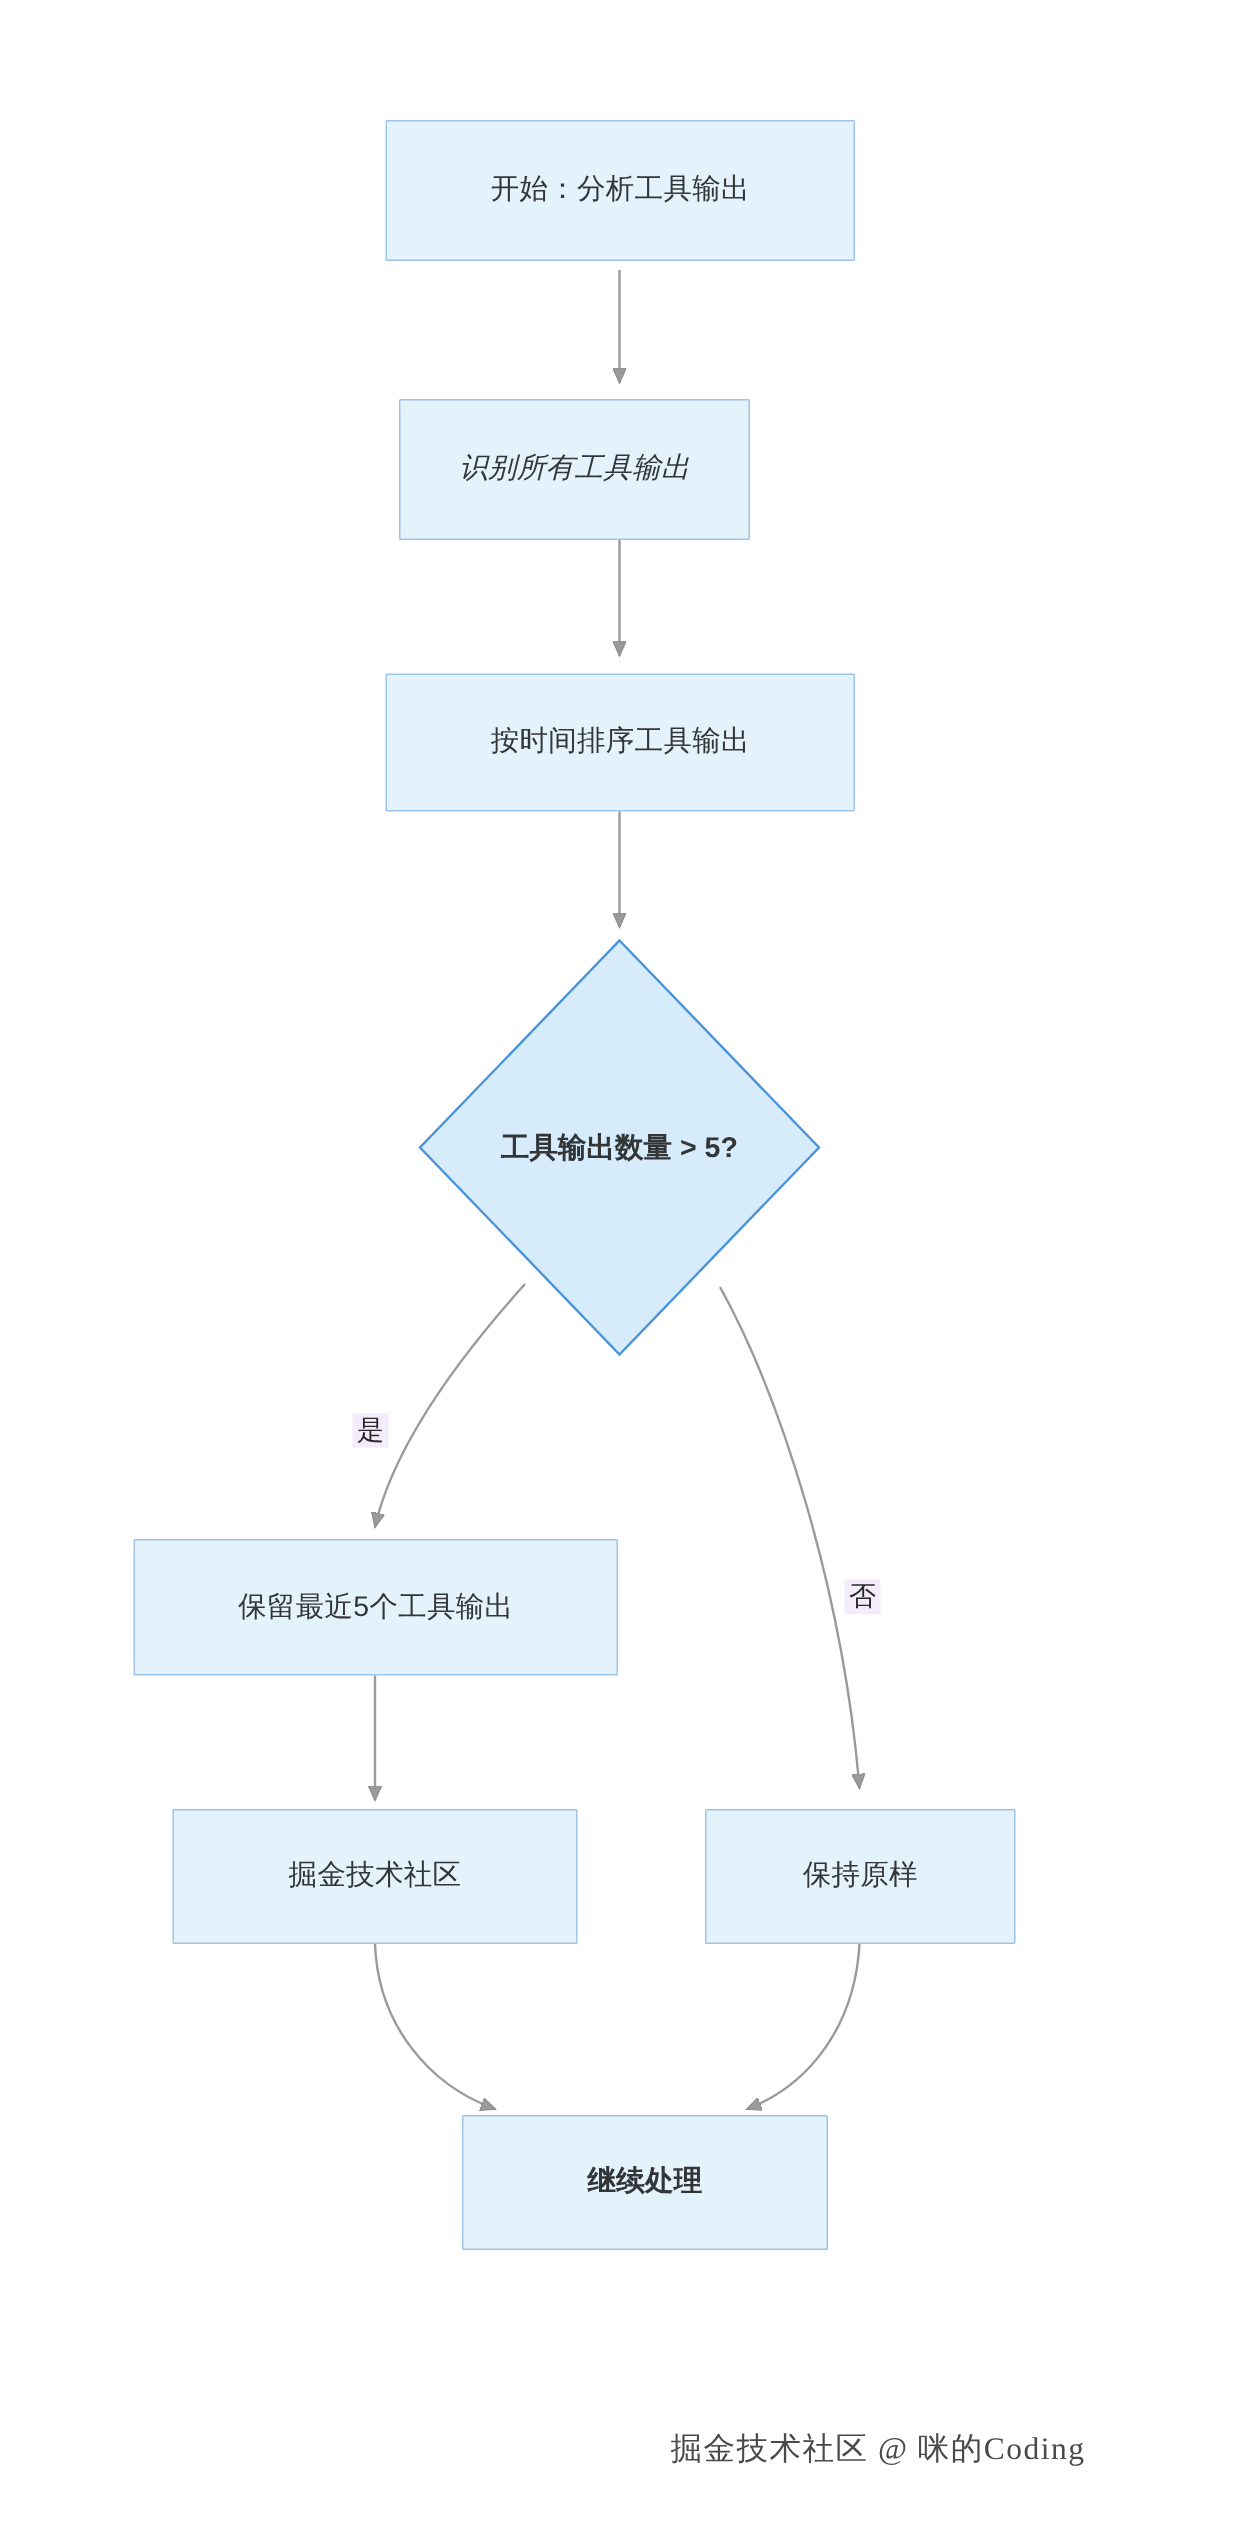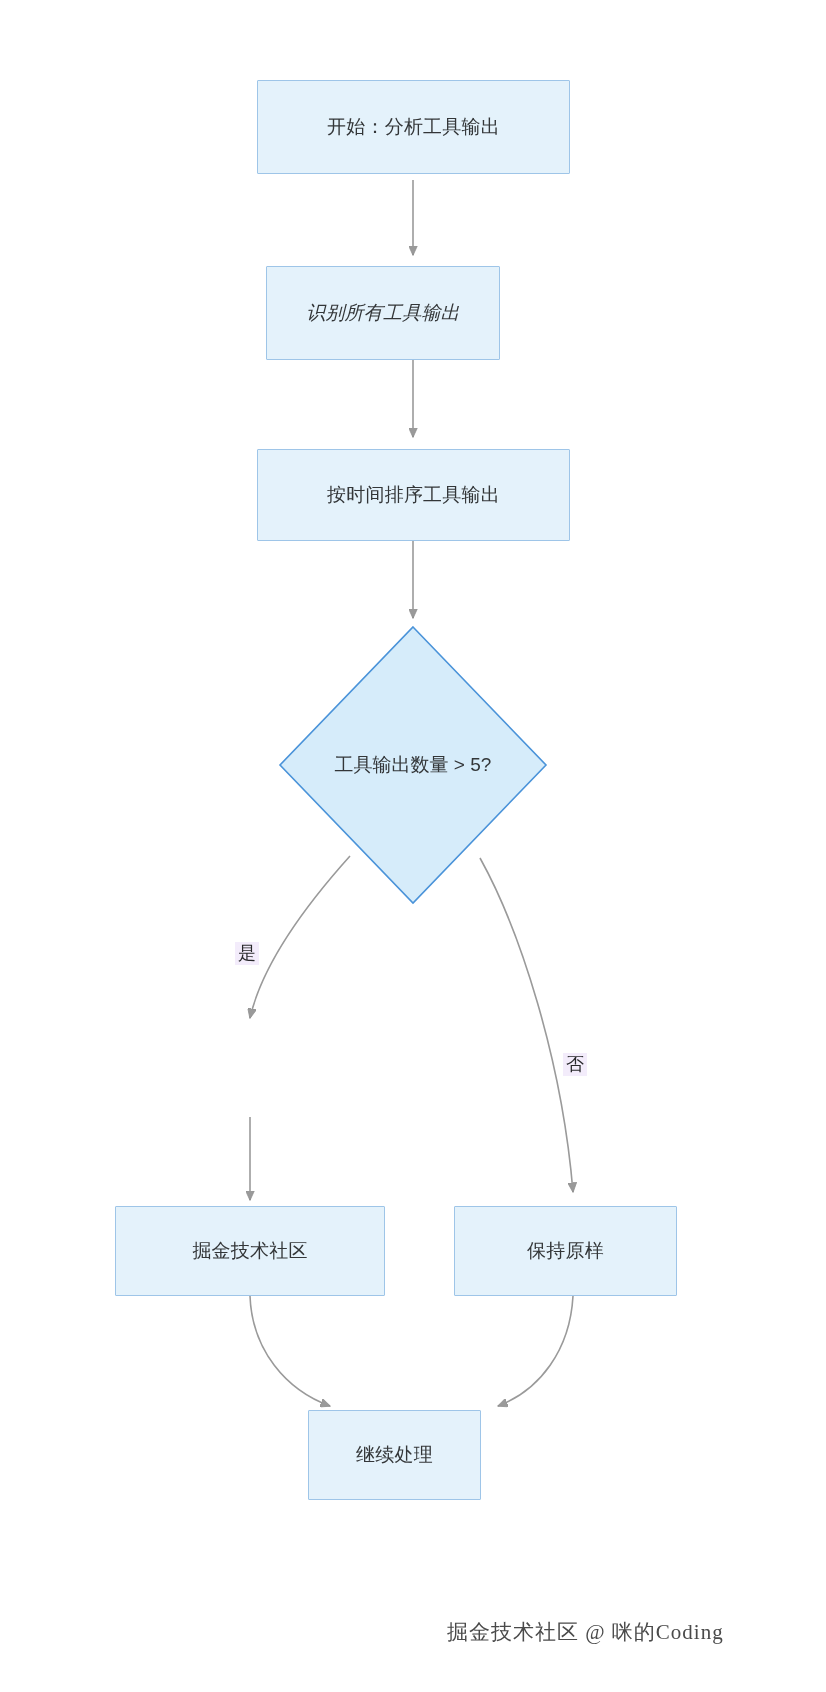--- a/index.html
+++ b/index.html
@@ -40,20 +40,21 @@
   }
   .node-label {
     font-size: 19px;
     color: #333638;
     line-height: 1.25;
     letter-spacing: 0.2px;
     white-space: nowrap;
   }
   .diamond-wrap {
     position: absolute;
+    font-weight: bold;
   }
   .diamond-label {
     position: absolute;
     left: 0;
     top: 0;
     width: 100%;
     height: 100%;
     display: flex;
     align-items: center;
     justify-content: center;
@@ -120,28 +121,31 @@
   </div>
 
   <div class="diamond-wrap" style="left:280px; top:627px; width:266px; height:276px;">
     <div class="diamond-label">工具输出数量 &gt; 5?</div>
   </div>
 
   <div class="edge-label" style="left:235px; top:942px;">是</div>
 
   <div class="edge-label" style="left:563px; top:1053px;">否</div>
 
+  <div class="node rect" style="left:89px; top:1026px; width:323px; height:91px;">
+    <span class="node-label">保留最近5个工具输出</span>
+  </div>
 
   <div class="node rect" style="left:115px; top:1206px; width:270px; height:90px;">
     <span class="node-label">掘金技术社区</span>
   </div>
 
-  <div class="node rect" style="left:454px; top:1206px; width:223px; height:90px;">
+  <div class="node rect" style="left:470px; top:1206px; width:207px; height:90px;">
     <span class="node-label">保持原样</span>
   </div>
 
-  <div class="node rect" style="left:308px; top:1410px; width:173px; height:90px;">
+  <div class="node rect" style="left:308px; top:1410px; width:244px; height:90px;font-weight:bold;">
     <span class="node-label">继续处理</span>
   </div>
 
   <div class="watermark" style="left:447px; top:1618px;text-align:center;">掘金技术社区 @ 咪的Coding</div>
 
 </div>
 
 </body></html>

